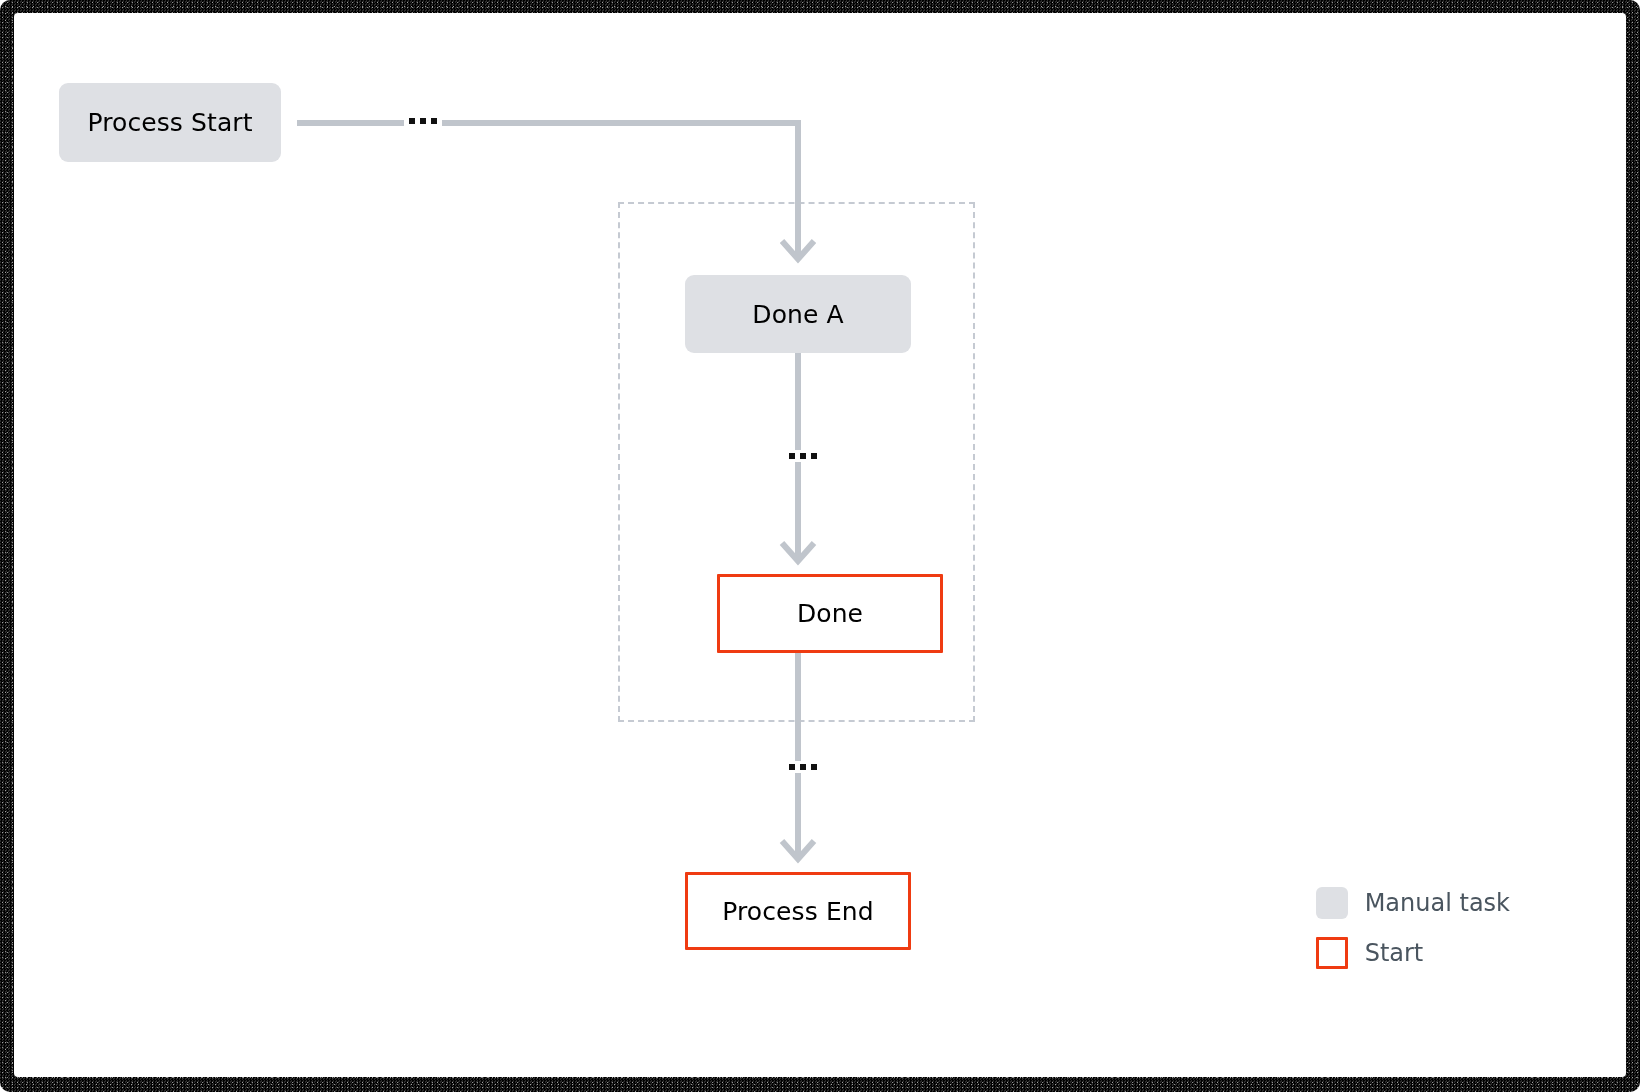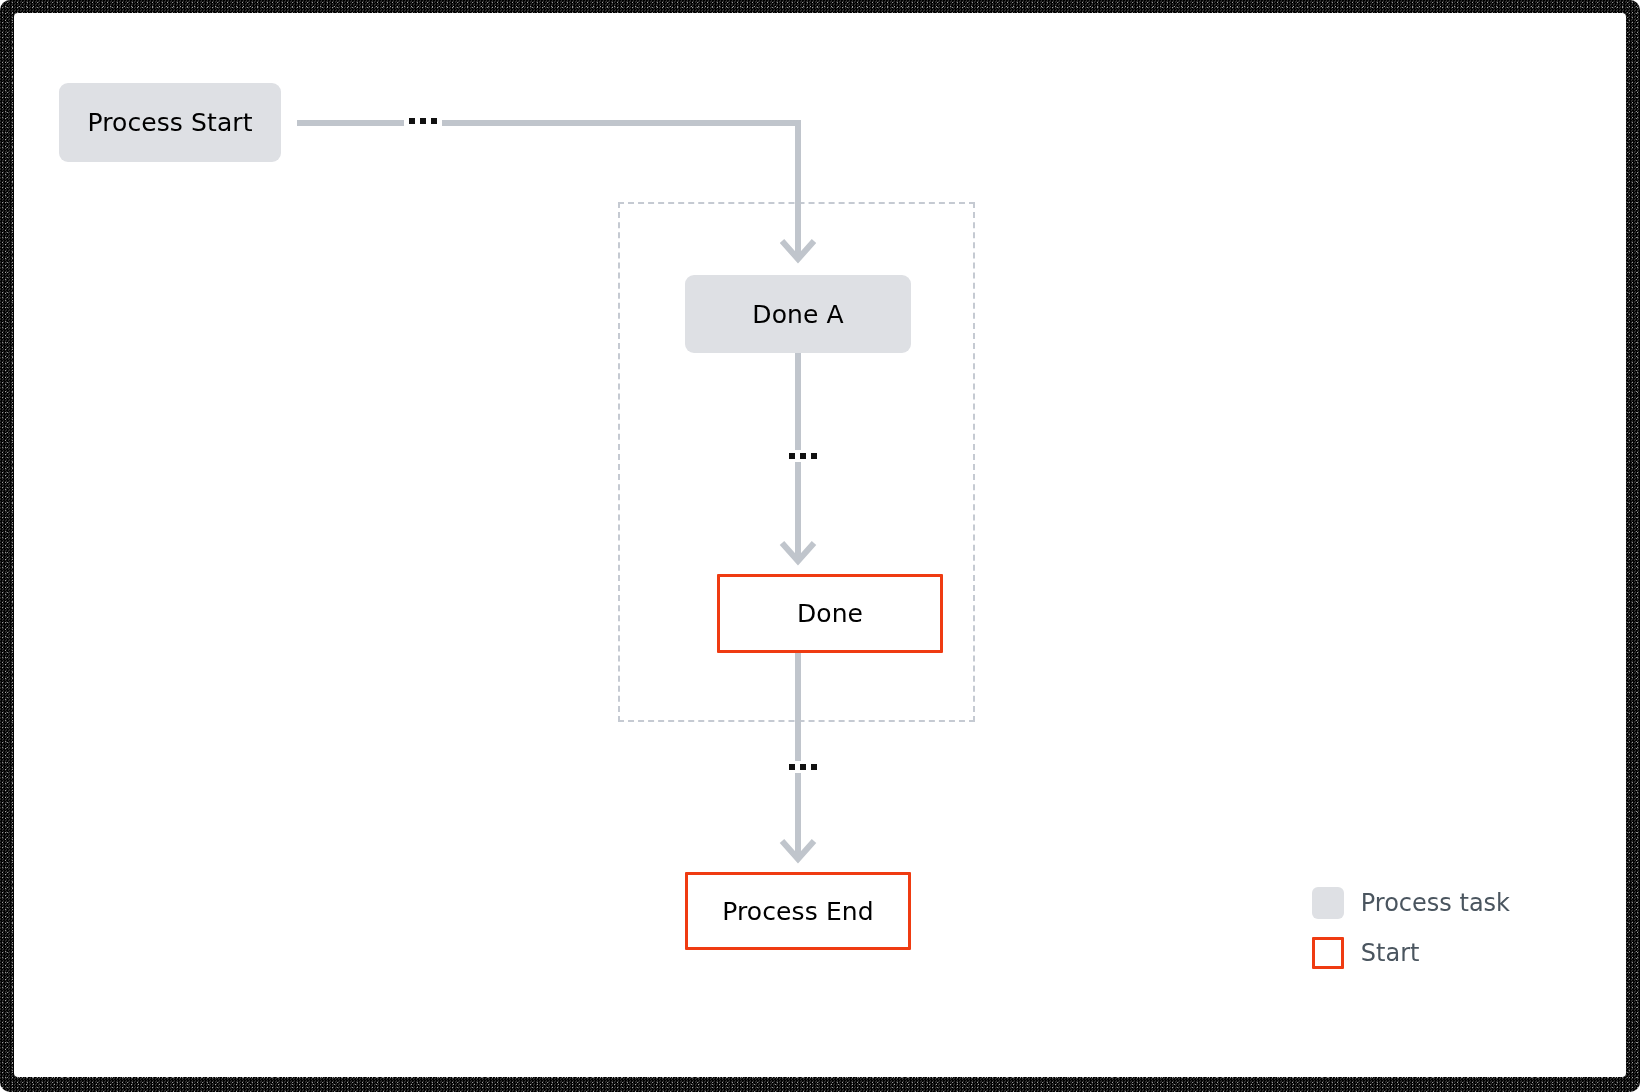--- a/index.html
+++ b/index.html
@@ -201,21 +201,21 @@
 
   <div class="ellipsis" style="left:770px; top:748px;">
     <i></i>
     <i></i>
     <i></i>
   </div>
 
   <div id="legend">
     <div class="legend-row">
       <span class="legend-swatch manual"></span>
-      <span class="legend-label">Process task</span>
+      <span class="legend-label">Manual task</span>
     </div>
     <div class="legend-row">
       <span class="legend-swatch status"></span>
       <span class="legend-label">Start</span>
     </div>
   </div>
 
 </div>
 
 </body></html>

